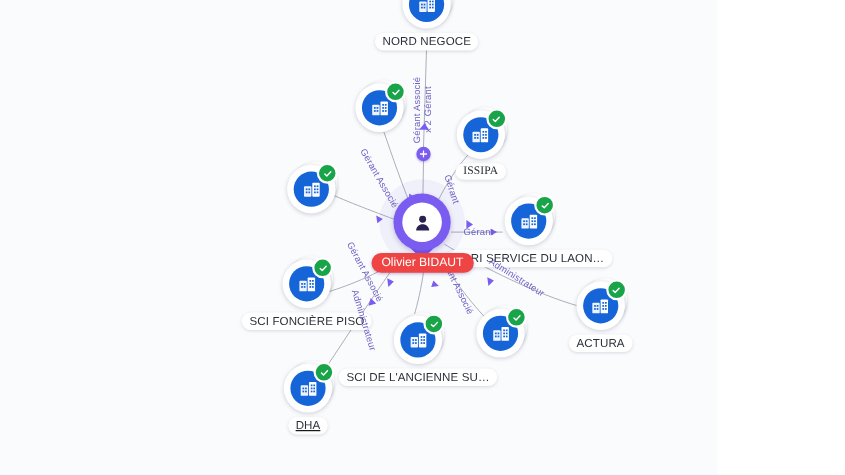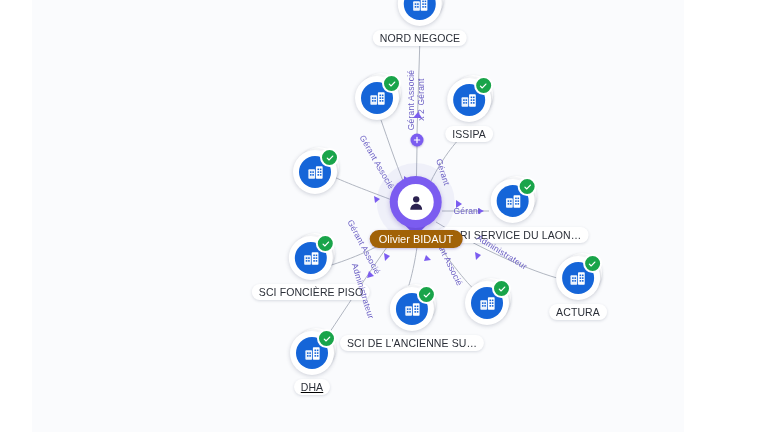--- a/index.html
+++ b/index.html
@@ -7,21 +7,20 @@
     padding: 0;
     background: #ffffff;
   }
   #app {
     position: relative;
     width: 652px;
     height: 432px;
     background: #fafbfd;
     overflow: hidden;
     font-family: "Liberation Sans", sans-serif;
-    margin-left: 32px;
   }
   #edge-layer {
     position: absolute;
     left: 0;
     top: 0;
     width: 768px;
     height: 432px;
   }
   
   .node {
@@ -131,21 +130,21 @@
     width: 36px; height: 36px;
     border-radius: 50%;
     background: #ffffff;
     display: flex;
     align-items: center;
     justify-content: center;
   }
   .person-label {
     position: relative;
     margin-top: -6px;
-    background: #a16207;
+    background: #ef4444;
     color: #ffffff;
     border-radius: 10px;
     padding: 3px 9px;
     font-size: 11px;
     white-space: nowrap;
     box-shadow: 0 1px 3px rgba(60,30,140,0.3);
   }
   
   .expand-node {
     position: absolute;
@@ -264,21 +263,21 @@
               </svg>
             </div>
             <div class="badge-check">
               <svg width="8" height="8" viewBox="0 0 10 10">
                 <path d="M1.6,5.2 L3.9,7.4 L8.4,2.6" stroke="#ffffff" stroke-width="1.6" fill="none" stroke-linecap="round" stroke-linejoin="round"></path>
               </svg>
             </div>
           </div>
         </div>
       </div>
-      <div class="node" style="left: 437px; top: 110px;">
+      <div class="node" style="left: 437px; top: 132px; font-family: Liberation Serif, serif;">
         <div class="node-stack">
           <div class="stack-sheet sheet-3"></div>
           <div class="stack-sheet sheet-2"></div>
           <div class="disc">
             <div class="disc-inner">
               <svg width="19" height="19" viewBox="0 0 24 24">
                 <rect x="3" y="8" width="8.5" height="12" rx="1" fill="#ffffff" opacity="0.92"></rect>
                 <rect x="12.5" y="4" width="8.5" height="16" rx="1" fill="#ffffff"></rect>
                 <rect x="5" y="10.5" width="2" height="2" fill="#1565d8"></rect>
                 <rect x="8" y="10.5" width="2" height="2" fill="#1565d8"></rect>

